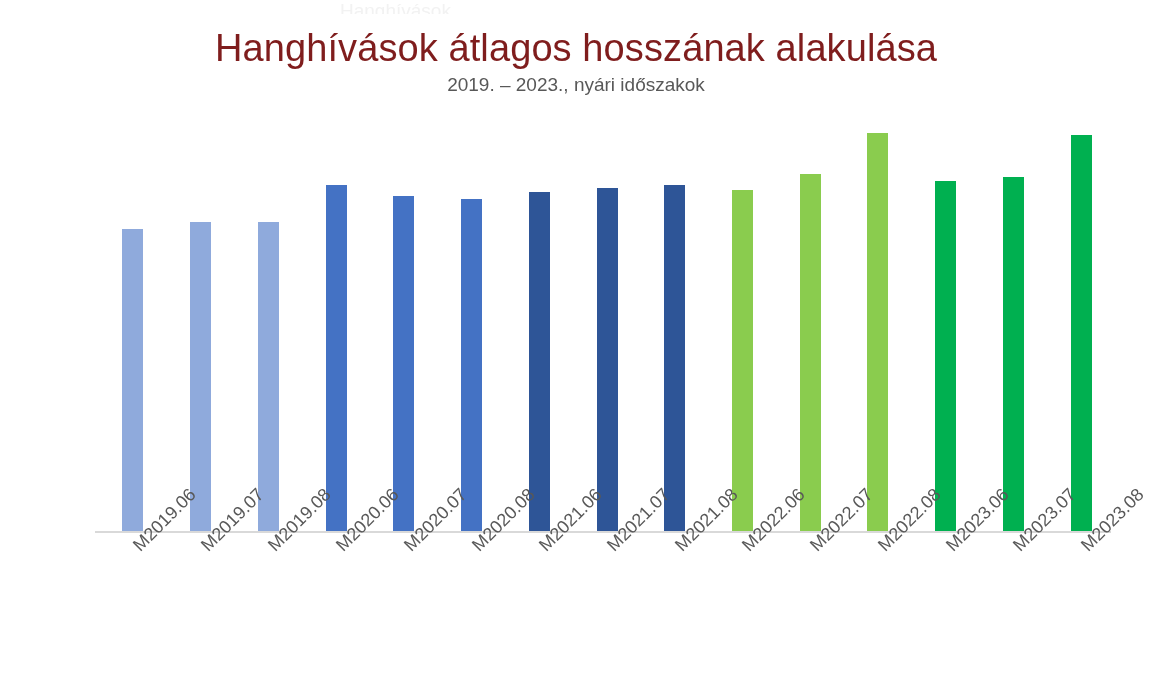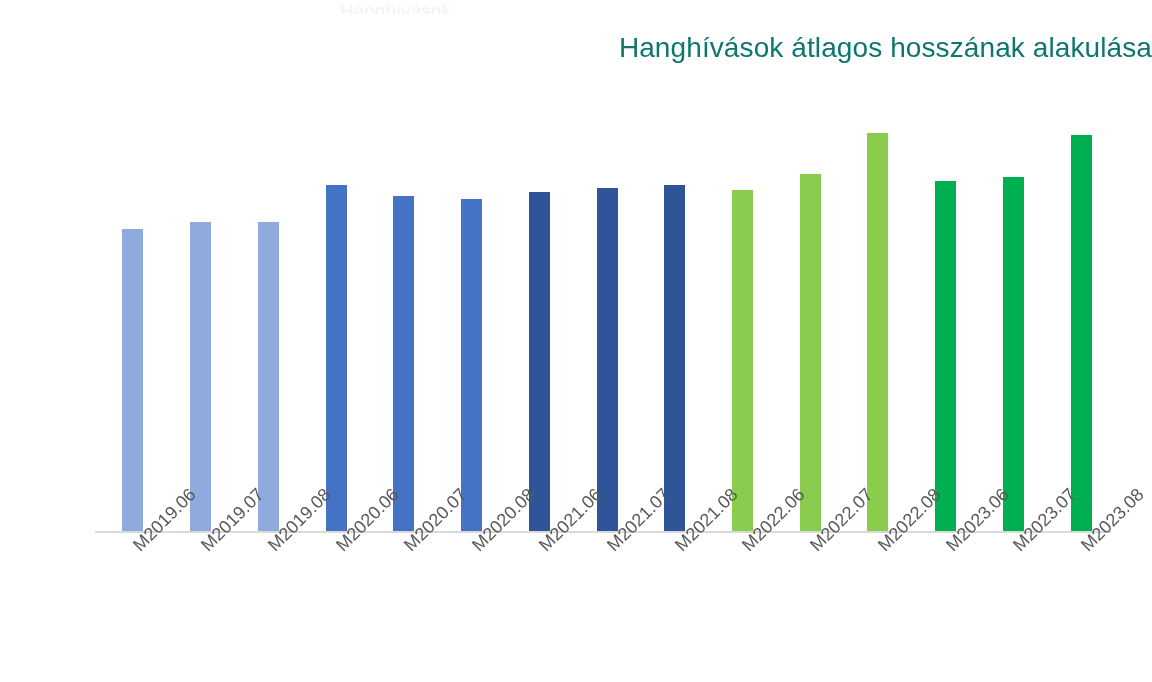--- a/index.html
+++ b/index.html
@@ -38,26 +38,25 @@
 
   
   .title-block {
     position: absolute;
     top: 28px;
     left: 0;
     width: 100%;
     text-align: center;
   }
   .chart-title {
-    font-size: 28px;
+    font-size: 38px;
     line-height: 40px;
     font-weight: 400;
-    color: #0f766e;
+    color: #7f1d1d;
     letter-spacing: 0.1px;
-    text-align: right;
   }
   .chart-subtitle {
     font-size: 19px;
     line-height: 30px;
     font-weight: 400;
     color: #585858;
     margin-top: 2px;
   }
 
   
@@ -105,20 +104,21 @@
 </style>
 </head>
 <body>
 
 <div id="chart-root">
 
   <div class="top-artifact">Hanghívások</div>
 
   <div class="title-block">
     <div class="chart-title">Hanghívások átlagos hosszának alakulása</div>
+    <div class="chart-subtitle">2019. – 2023., nyári időszakok</div>
   </div>
 
   <div class="plot-area" id="plot-area">
       <div class="bar" title="M2019.06: 3.38" style="left: 27.3667px; height: 302.73px; background: rgb(143, 170, 220);"></div>
       <div class="bar" title="M2019.07: 3.46" style="left: 95.1px; height: 309.896px; background: rgb(143, 170, 220);"></div>
       <div class="bar" title="M2019.08: 3.46" style="left: 162.833px; height: 309.896px; background: rgb(143, 170, 220);"></div>
       <div class="bar" title="M2020.06: 3.87" style="left: 230.567px; height: 346.617px; background: rgb(68, 114, 196);"></div>
       <div class="bar" title="M2020.07: 3.75" style="left: 298.3px; height: 335.87px; background: rgb(68, 114, 196);"></div>
       <div class="bar" title="M2020.08: 3.72" style="left: 366.033px; height: 333.183px; background: rgb(68, 114, 196);"></div>
       <div class="bar" title="M2021.06: 3.8" style="left: 433.767px; height: 340.348px; background: rgb(46, 85, 151);"></div>

